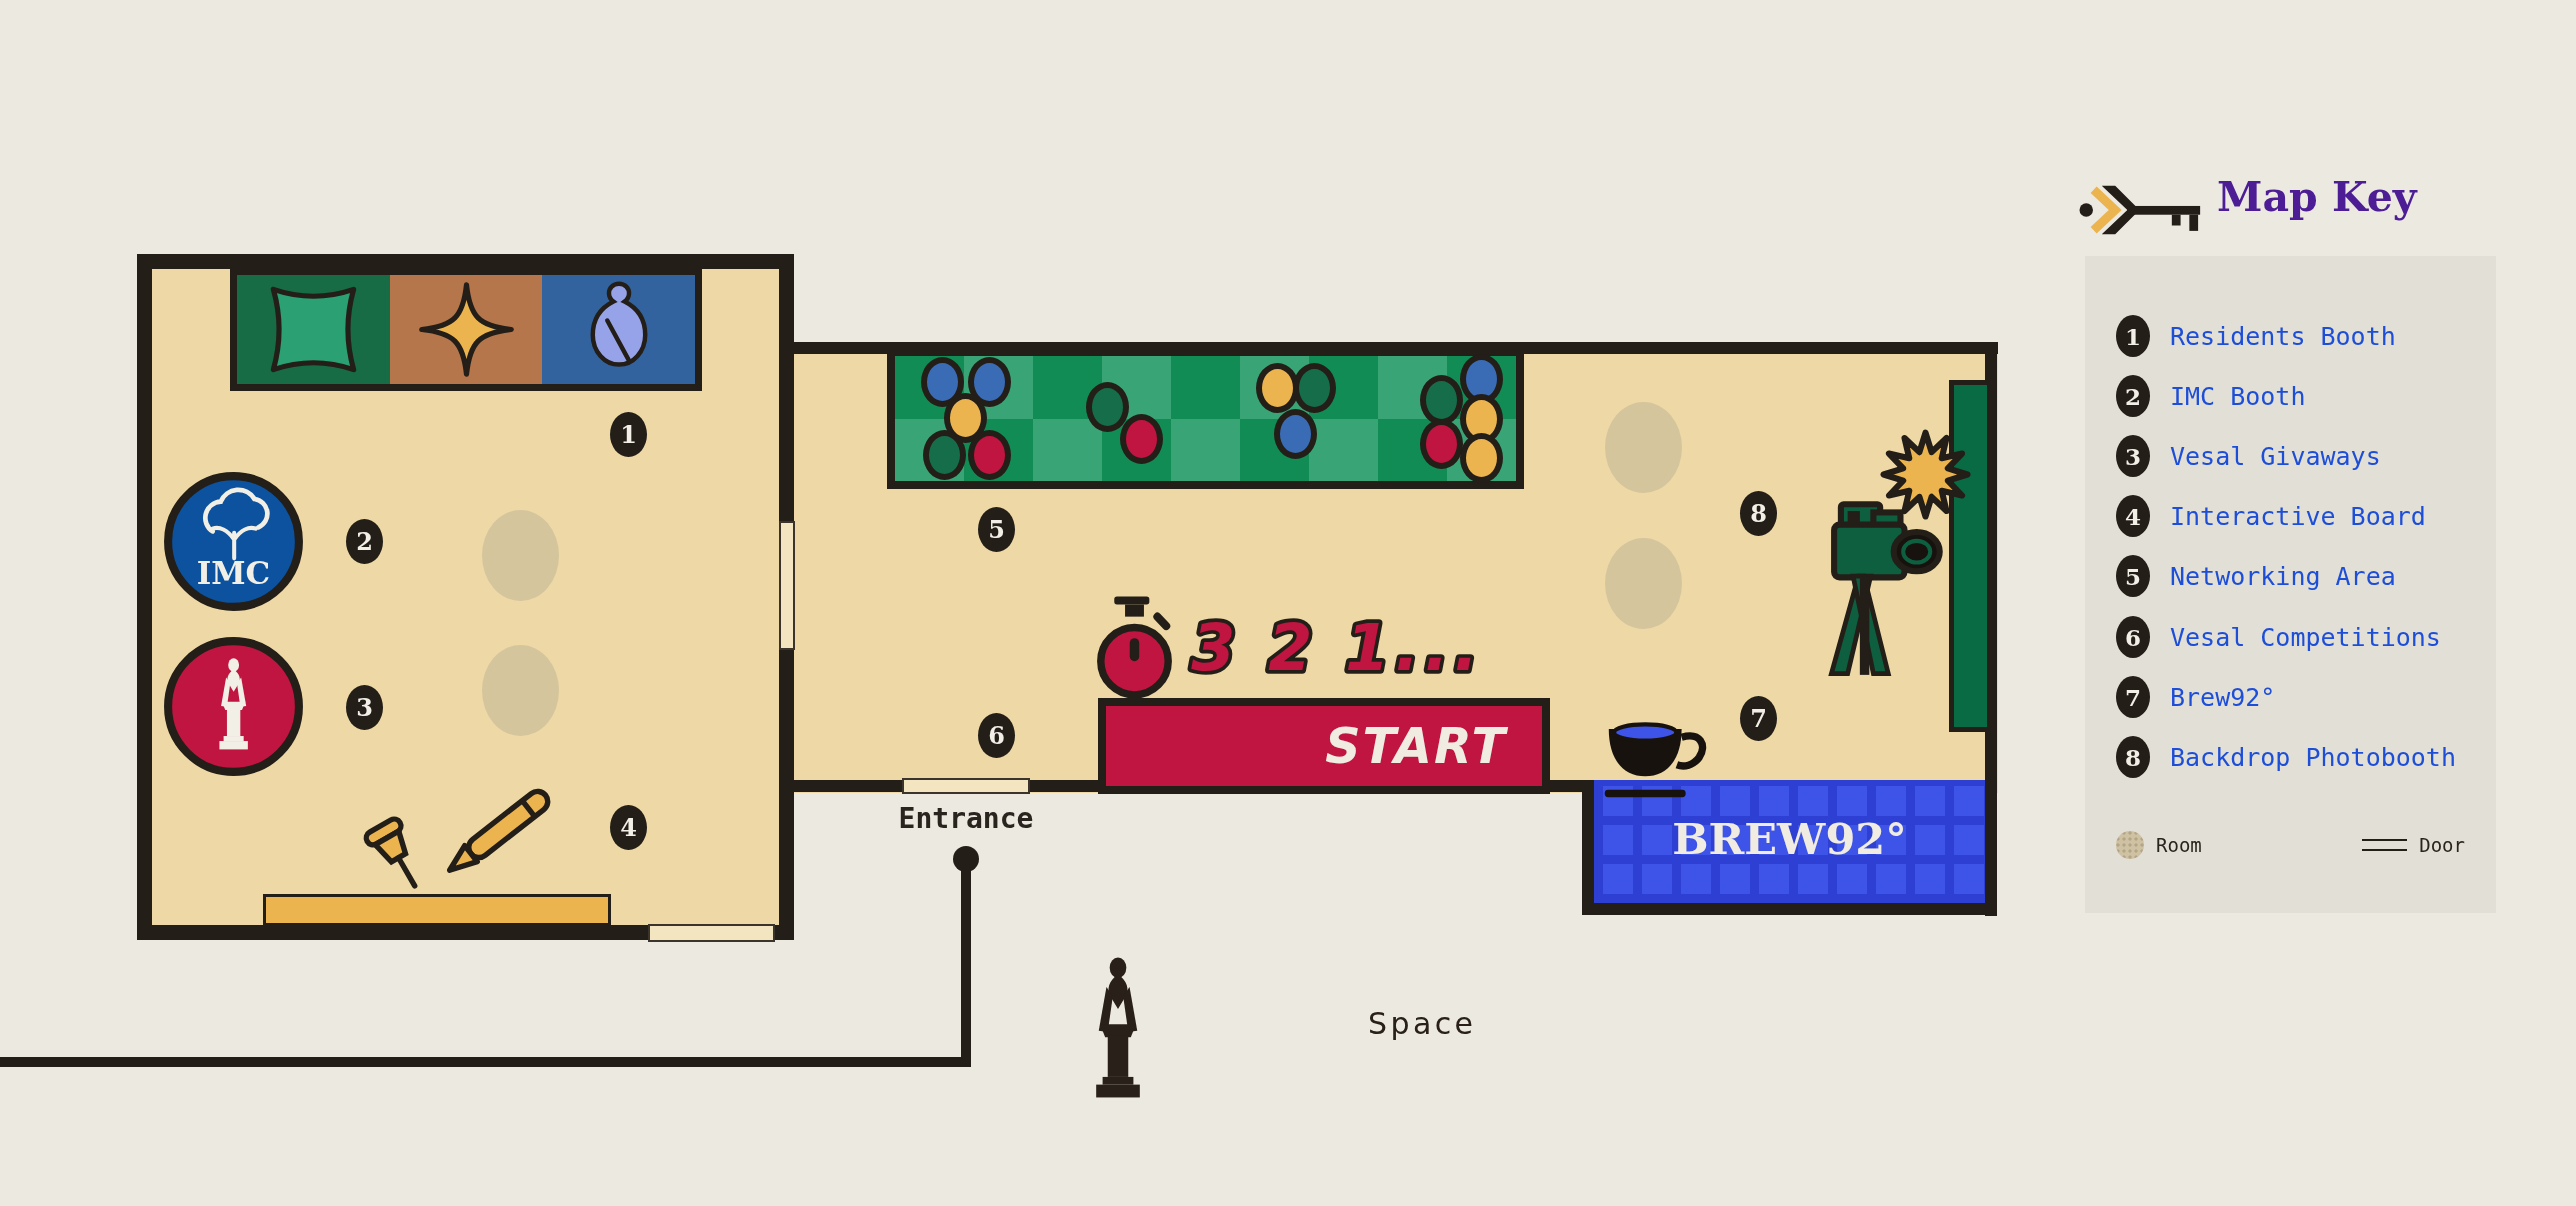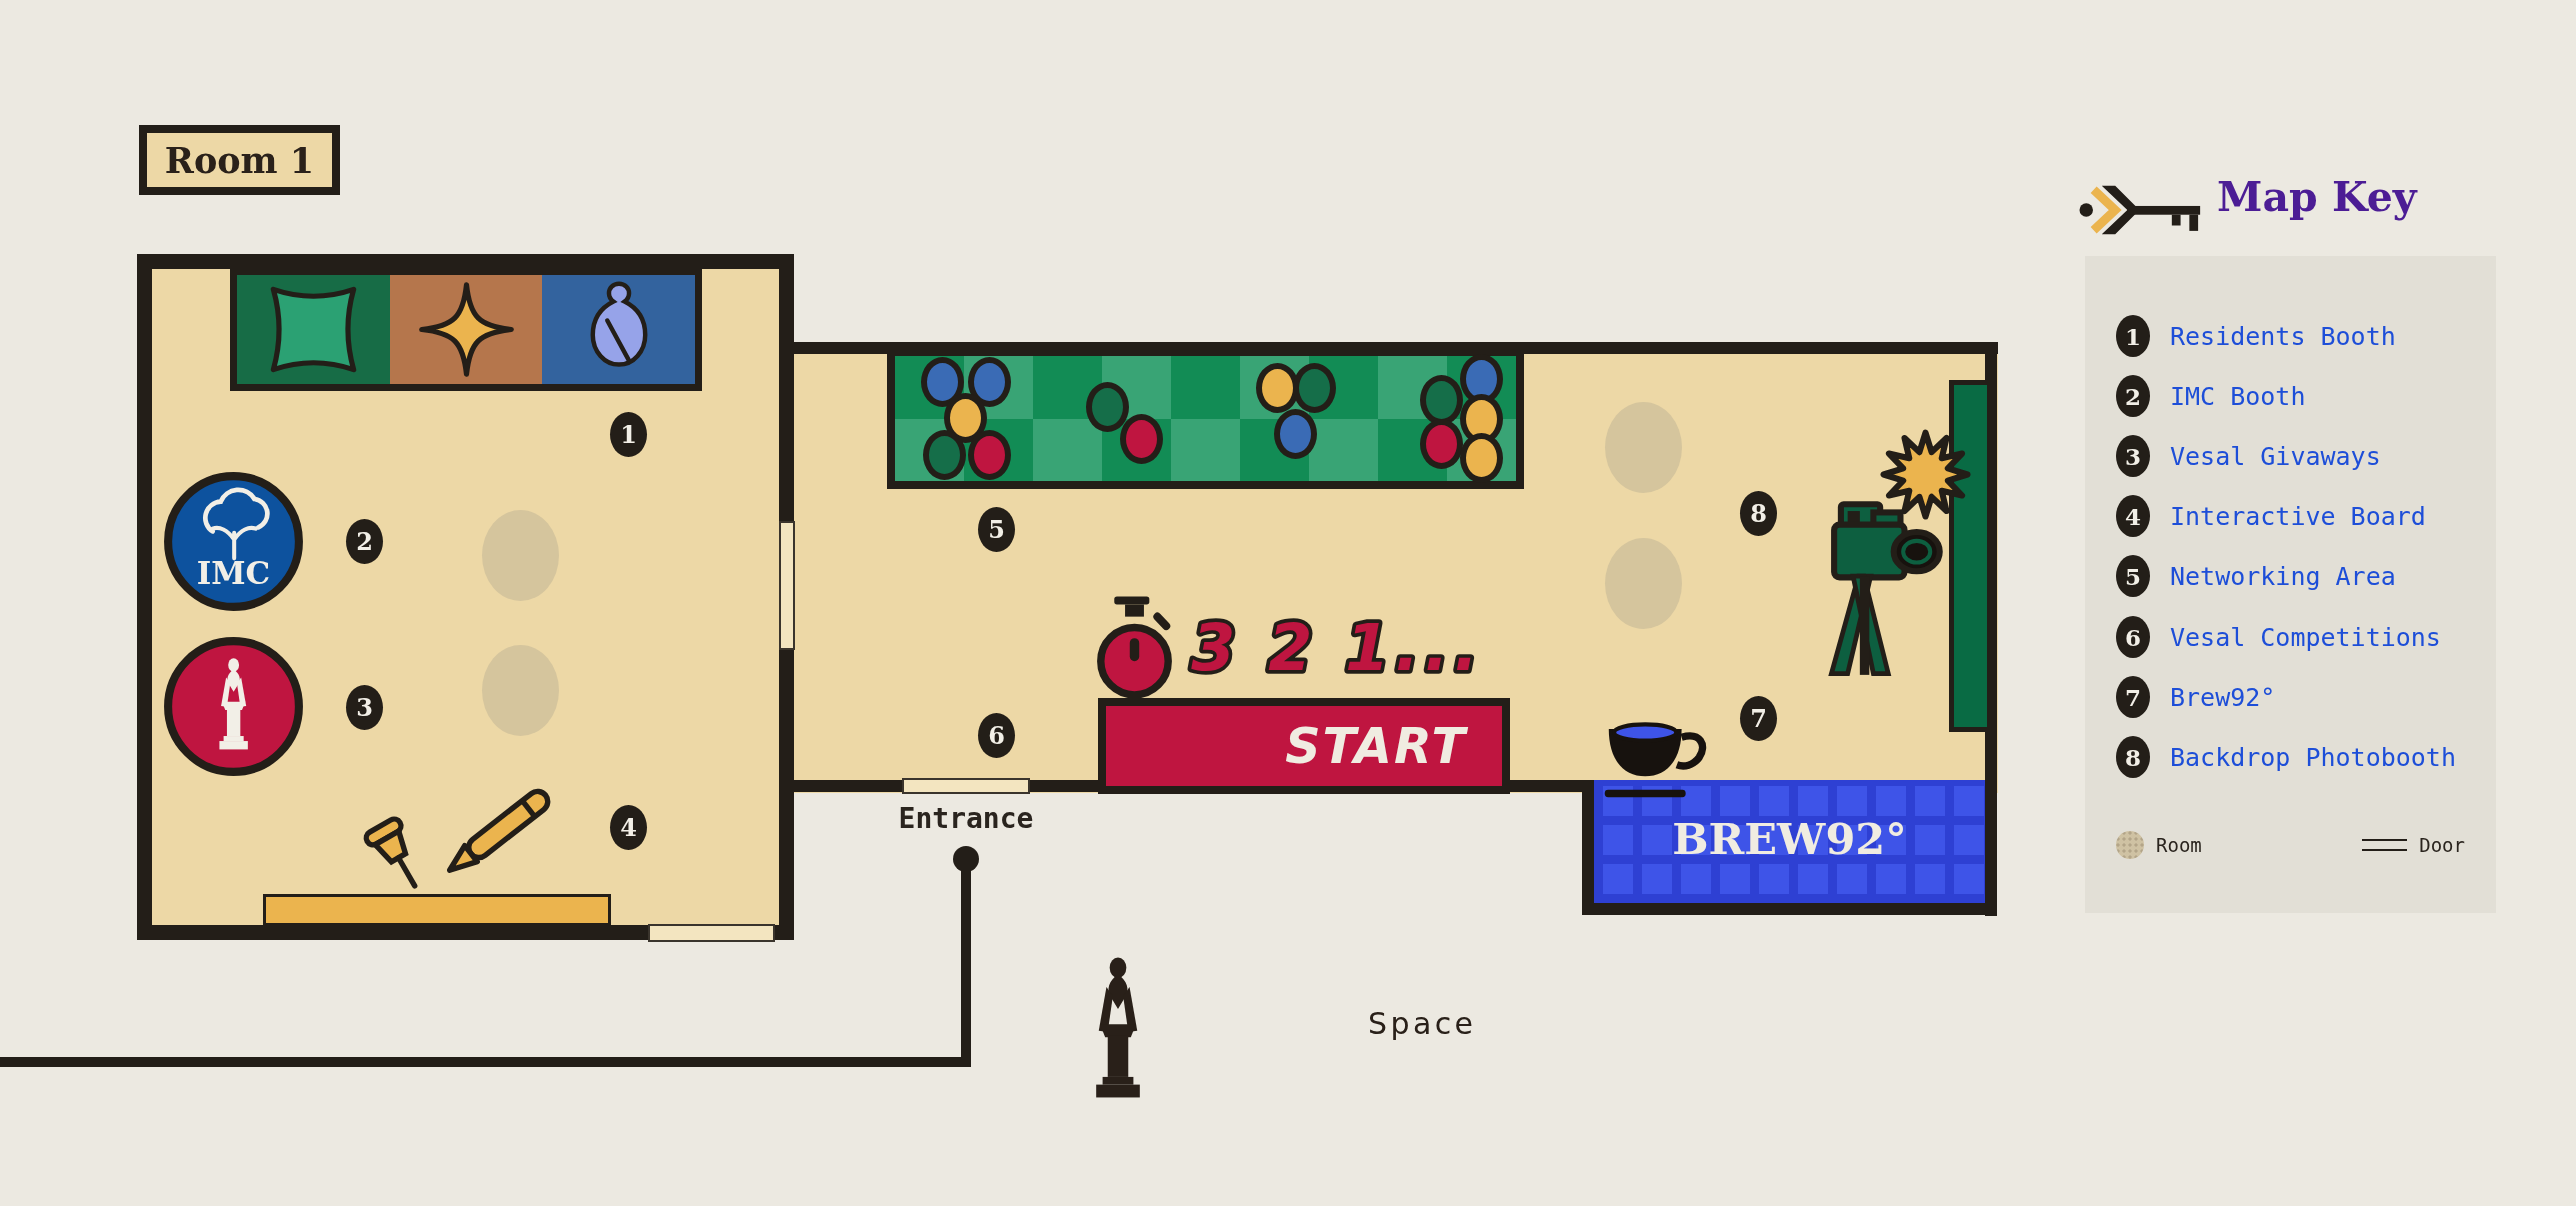--- a/index.html
+++ b/index.html
@@ -20,21 +20,21 @@
   .rug{position:absolute;left:887px;top:348px;width:637px;height:141px;box-sizing:border-box;
        border:8px solid #231E18;background-color:#128C55;
        background-image:repeating-conic-gradient(#39A475 0% 25%, #128C55 0% 50%);
        background-size:138px 126px;}
   .dot{position:absolute;width:31px;height:38px;border:6px solid #231E18;border-radius:50%;}
   .dot.blue{background:#3A6BB5}.dot.gold{background:#EBB44E}
   .dot.green{background:#156E49}.dot.red{background:#BF1540}
   .panel-strip{position:absolute;left:230px;top:268px;width:472px;height:123px;box-sizing:border-box;
                border:7.4px solid #231E18;display:flex;}
   .panel{flex:1;display:flex;align-items:center;justify-content:center;}
-  .start-banner{position:absolute;left:1098px;top:698px;width:412px;height:96px;box-sizing:border-box;
+  .start-banner{position:absolute;left:1098px;top:698px;width:452px;height:96px;box-sizing:border-box;
                 background:#BF1540;border:8.8px solid #231E18;display:flex;align-items:center;
                 justify-content:flex-end;padding-right:35px;}
   .start-banner span{font:800 italic 49px "DejaVu Sans",sans-serif;letter-spacing:2px;color:#F0ECE1;}
   .cafe{position:absolute;left:1594px;top:780px;width:391px;height:123px;
         background-color:#3E54E8;
         background-image:repeating-linear-gradient(90deg,#2E40D3 0 9.5px,transparent 9.5px 39px),
                          repeating-linear-gradient(0deg,#2E40D3 0 9.5px,transparent 9.5px 39px);}
   .cafe-name{position:absolute;left:0;right:0;top:34px;text-align:center;
              font:700 43px "DejaVu Serif",serif;color:#F0ECE1;}
   .backdrop{position:absolute;left:1949px;top:380px;width:43px;height:352px;box-sizing:border-box;
@@ -57,23 +57,20 @@
   .table-icon{width:28px;height:28px;border-radius:50%;flex:0 0 auto;
               background:radial-gradient(circle at 2px 2px,#B3A588 1.4px,transparent 1.8px) 0 0/6px 6px #CFC2A3;}
   .door-icon{width:45px;height:8px;border-top:2.7px solid #231E18;border-bottom:2.7px solid #231E18;flex:0 0 auto;}
   .spacer{flex:1;}
 </style>
 </head>
 <body>
 
 <div id="stage">
 
-  <div class="room-label" style="left:139px;top:125px">
-    <span>Room 1</span>
-  </div>
 
   <div class="floor" style="left:137px;top:254px;width:657px;height:686px;border:15px solid #231E18;box-sizing:border-box;"></div>
 
   <div class="panel-strip">
     <div class="panel" style="background:#176C46">
       <svg width="101" height="101" viewBox="0 0 176 176">
         <path d="M18 18 Q88 42 158 18 Q138 88 158 158 Q88 134 18 158 Q38 88 18 18 Z" fill="#2BA173" stroke="#231E18" stroke-width="9" stroke-linejoin="round"></path>
       </svg>
     </div>
     <div class="panel" style="background:#B5764C">

